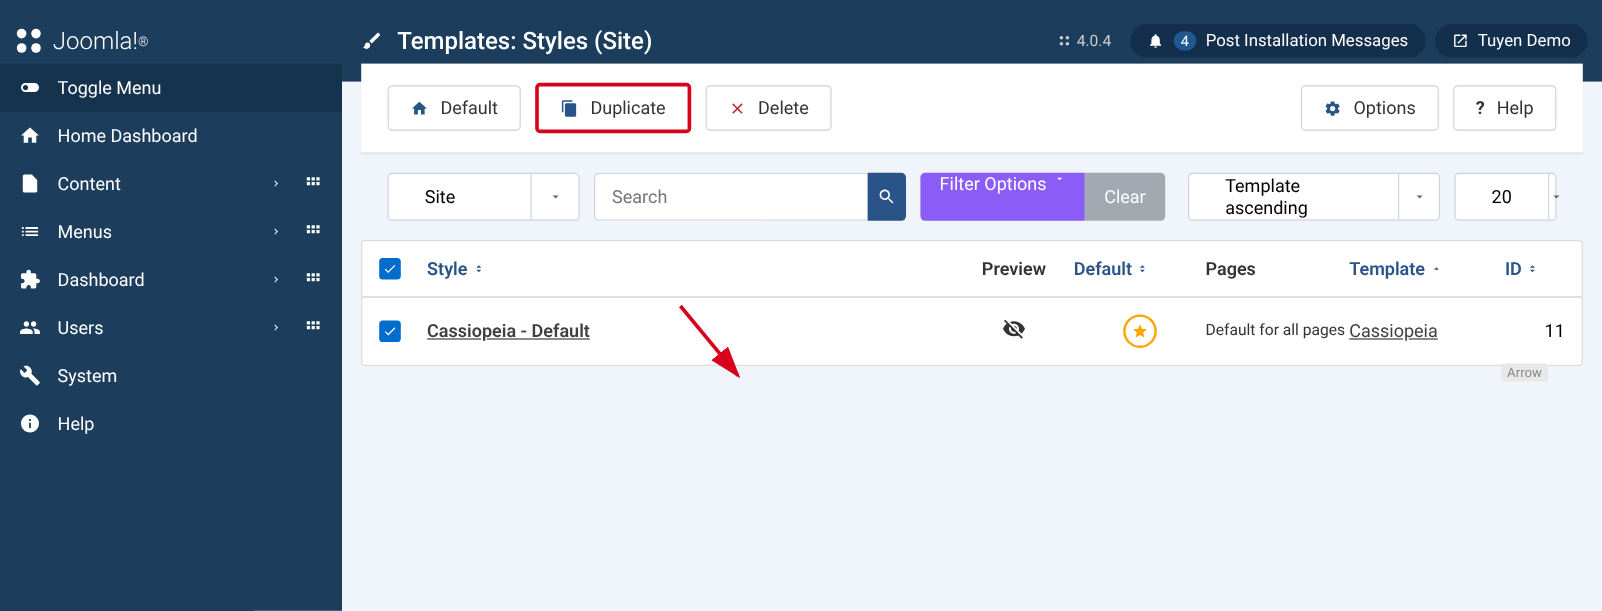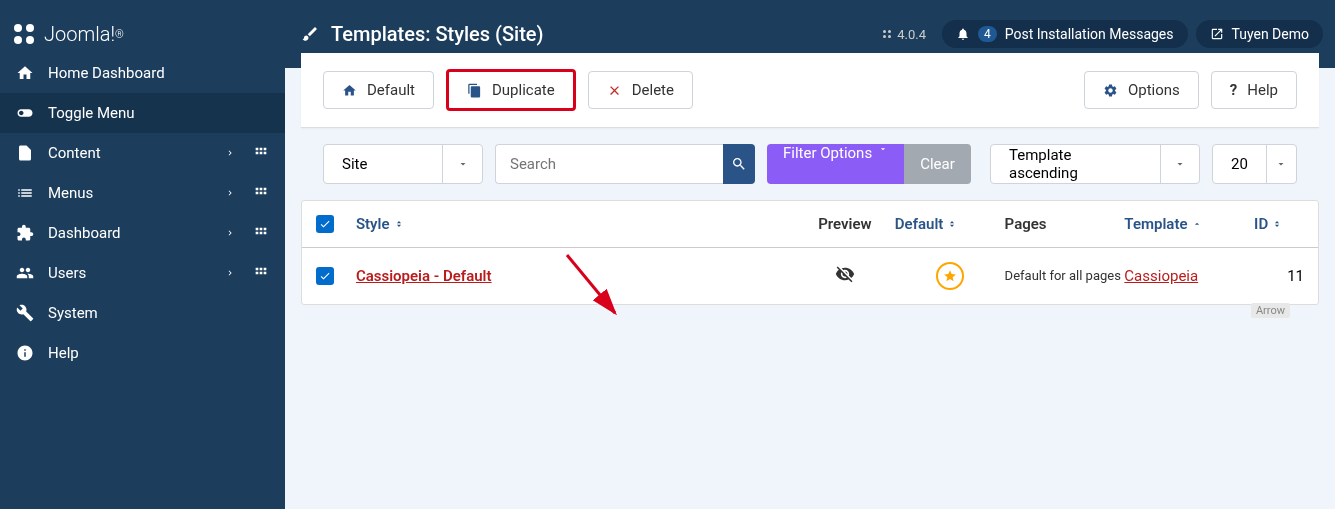--- a/index.html
+++ b/index.html
@@ -24,41 +24,41 @@
 
 .main { position: absolute; top: 53px; left: 285px; right: 0; bottom: 0; }
 .toolbar { background: #fff; border-bottom: 1px solid #ddd; padding: 16px 22px; display: flex; align-items: center; gap: 12px; margin: 0 16px; box-shadow: 0 1px 2px rgba(0,0,0,.04); }
 .btn { border: 1px solid #ced4da; background: #fff; border-radius: 4px; padding: 9px 18px; font-size: 15px; display: flex; align-items: center; gap: 10px; cursor: pointer; color: #333; }
 .btn svg { width: 15px; height: 15px; }
 .btn.highlight { border: 3px solid #d9001b; }
 .toolbar-right { margin-left: auto; display: flex; gap: 12px; }
 
 .filters { padding: 16px 22px; display: flex; gap: 12px; align-items: center; margin: 0 16px; }
 .select { border: 1px solid #ced4da; background: #fff; border-radius: 4px; display: flex; align-items: center; height: 40px; }
-.select span { padding: 0 18px; font-size: 15px; }
+.select span { padding: 0 30px; font-size: 15px; }
 .select .caret-box { border-left: 1px solid #ced4da; width: 40px; height: 100%; display: flex; align-items: center; justify-content: center; }
 .search-group { display: flex; flex: 1; max-width: 260px; }
 .search-input { flex: 1; border: 1px solid #ced4da; border-right: none; border-radius: 4px 0 0 4px; padding: 0 14px; height: 40px; font-size: 15px; }
 .search-btn { width: 48px; height: 40px; background: #2a5487; border: none; border-radius: 0 4px 4px 0; display: flex; align-items: center; justify-content: center; cursor: pointer; }
 .filter-opts { background: #8b5cf6; color: #fff; border: none; border-radius: 4px 0 0 4px; height: 40px; padding: 0 16px; font-size: 15px; display: flex; align-items: flex-start; gap: 6px; cursor: pointer; }
 .clear-btn { background: #a2a9b0; color: #fff; border: none; border-radius: 0 4px 4px 0; height: 40px; padding: 0 16px; font-size: 15px; cursor: pointer; }
 
 .table-wrap { background: #fff; margin: 0 16px; border: 1px solid #ddd; border-radius: 3px; }
 .thead { display: flex; align-items: center; padding: 14px 14px 14px 14px; border-bottom: 1px solid #ccc; font-size: 15px; font-weight: 600; }
 .trow { display: flex; align-items: center; padding: 14px 14px 14px 14px; font-size: 15px; }
 .col-check { width: 40px; }
 .col-style { width: 440px; }
 .col-preview { width: 100px; text-align: center; }
 .col-default { width: 110px; text-align: center; }
 .col-pages { width: 120px; }
 .col-template { width: 130px; }
 .col-id { width: 50px; text-align: right; }
 .th-link { color: #2a5487; cursor: pointer; display: inline-flex; align-items: center; gap: 4px; }
 .th-plain { color: #333; }
-.link { color: #b91c1c; text-decoration: underline; cursor: pointer; }
+.link { color: #404040; text-decoration: underline; cursor: pointer; }
 .checkbox { width: 18px; height: 18px; background: #006dcc; border-radius: 3px; display: flex; align-items: center; justify-content: center; }
 .checkbox svg { width: 12px; height: 12px; fill: #fff; }
 .star { width: 28px; height: 28px; border: 2px solid #ffa500; border-radius: 50%; display: inline-flex; align-items: center; justify-content: center; }
 .star svg { fill: #ffa500; width: 14px; height: 14px; }
 .pages-text { font-size: 13px; color: #333; line-height: 1.3; }
 
 .arrow-annotation { position: absolute; top: 200px; left: 280px; pointer-events: none; }
 .arrow-label { position: absolute; top: 250px; right: 45px; background: #e8e8e8; color: #888; font-size: 11px; padding: 1px 5px; border-radius: 2px; }
 </style>
 </head>
@@ -101,31 +101,31 @@
     <div class="pill">
       <svg width="14" height="14" viewBox="0 0 24 24" fill="#fff">
           <path d="M19 19H5V5h7V3H5c-1.11 0-2 .9-2 2v14c0 1.1.89 2 2 2h14c1.1 0 2-.9 2-2v-7h-2v7zM14 3v2h3.59l-9.83 9.83 1.41 1.41L19 6.41V10h2V3h-7z"></path>
         </svg>
       <span>Tuyen Demo</span>
     </div>
   </div>
 </div>
 
 <div class="sidebar">
+  <div class="side-item active">
+    <svg class="icon" viewBox="0 0 24 24">
+        <path d="M17 7H7c-2.76 0-5 2.24-5 5s2.24 5 5 5h10c2.76 0 5-2.24 5-5s-2.24-5-5-5zM7 15c-1.66 0-3-1.34-3-3s1.34-3 3-3 3 1.34 3 3-1.34 3-3 3z"></path>
+      </svg>
+    <span>Toggle Menu</span>
+  </div>
   <div class="side-item">
     <svg class="icon" viewBox="0 0 24 24">
         <path d="M10 20v-6h4v6h5v-8h3L12 3 2 12h3v8z"></path>
       </svg>
     <span>Home Dashboard</span>
-  </div>
-  <div class="side-item active">
-    <svg class="icon" viewBox="0 0 24 24">
-        <path d="M17 7H7c-2.76 0-5 2.24-5 5s2.24 5 5 5h10c2.76 0 5-2.24 5-5s-2.24-5-5-5zM7 15c-1.66 0-3-1.34-3-3s1.34-3 3-3 3 1.34 3 3-1.34 3-3 3z"></path>
-      </svg>
-    <span>Toggle Menu</span>
   </div>
   <div class="side-item">
     <svg class="icon" viewBox="0 0 24 24">
         <path d="M14 2H6c-1.1 0-2 .9-2 2v16c0 1.1.9 2 2 2h12c1.1 0 2-.9 2-2V8l-6-6z"></path>
       </svg>
     <span>Content</span>
     <svg class="expand" width="10" height="10" viewBox="0 0 24 24" fill="#fff">
         <path d="M10 6L8.59 7.41 13.17 12l-4.58 4.59L10 18l6-6z"></path>
       </svg>
     <svg class="dash" width="16" height="16" viewBox="0 0 24 24" fill="#fff">

